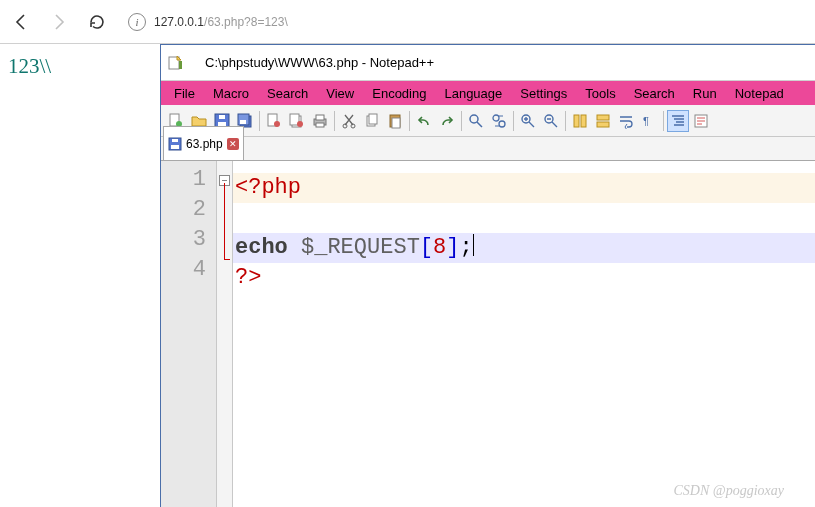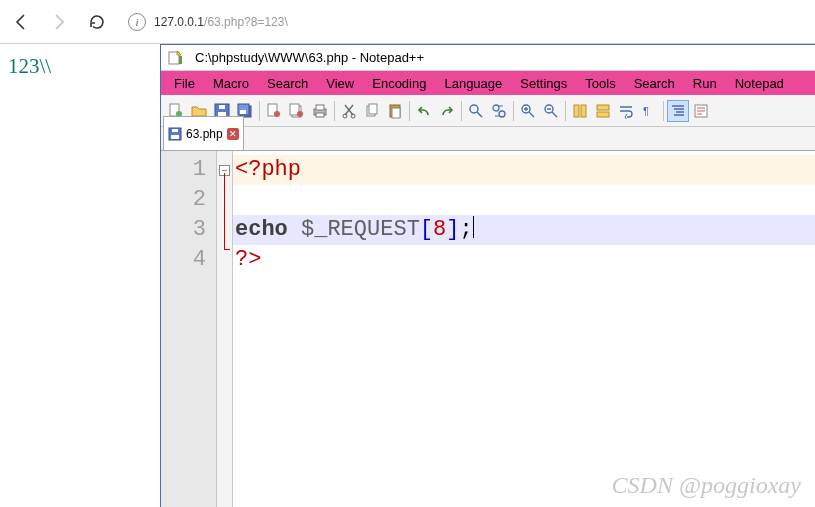--- a/index.html
+++ b/index.html
@@ -7,21 +7,21 @@
   .browser-toolbar { height: 44px; display: flex; align-items: center; padding: 0 8px; gap: 12px; border-bottom: 1px solid #d0d0d0; }
   .nav-btn { width: 26px; height: 26px; display: flex; align-items: center; justify-content: center; color: #333; }
   .nav-btn.disabled { color: #b8b8b8; }
   .addr-wrap { flex: 1; display: flex; align-items: center; gap: 8px; padding-left: 6px; }
   .info-icon { width: 18px; height: 18px; border: 1px solid #888; border-radius: 50%; display: flex; align-items: center; justify-content: center; font-size: 11px; color: #666; font-family: serif; font-style: italic; }
   .addr { font-size: 12px; color: #333; }
   .addr .dim { color: #9a9a9a; }
   .content-row { display: flex; height: calc(100% - 44px); }
   .page-output { width: 160px; padding: 10px 8px; font-size: 21px; font-family: "Times New Roman", serif; color: #0f766e; }
   .npp-window { flex: 1; border: 1px solid #4a6ea9; border-right: none; border-bottom: none; display: flex; flex-direction: column; background: #f0f0f0; }
-  .npp-title { height: 26px; display: flex; align-items: center; gap: 12px; padding: 12px 6px; background: #fff; border-bottom: 1px solid #d0d0d0; }
+  .npp-title { height: 36px; display: flex; align-items: center; gap: 22px; padding: 12px 6px; background: #fff; border-bottom: 1px solid #d0d0d0; }
   .npp-title-icon { width: 16px; height: 16px; position: relative; }
   .npp-title-text { font-size: 13px; color: #000; }
   .menubar { height: 24px; display: flex; align-items: center; gap: 0; background: #ec4899; padding: 0 4px; font-size: 13px; }
   .menu-item { padding: 2px 9px; }
   .toolbar { height: 32px; display: flex; align-items: center; background: #f4f4f4; padding: 0 4px; gap: 1px; border-bottom: 1px solid #c8c8c8; }
   .tb-btn { width: 22px; height: 22px; display: flex; align-items: center; justify-content: center; border: 1px solid transparent; }
   .tb-sep { width: 1px; height: 20px; background: #c0c0c0; margin: 0 2px; }
   .tb-ico { width: 16px; height: 16px; }
   .tabstrip { height: 24px; display: flex; align-items: flex-end; background: #f4f4f4; padding-left: 2px; border-bottom: 1px solid #a8a8a8; }
   .tab { height: 34px; background: #fff; border: 1px solid #a8a8a8; border-bottom: none; display: flex; align-items: center; padding: 9px 4px; gap: 4px; font-size: 12px; }
@@ -29,32 +29,32 @@
   .disk-ico { width: 14px; height: 14px; }
   .editor { flex: 1; display: flex; background: #fff; font-family: Consolas, "Courier New", monospace; font-size: 22px; }
   .gutter { width: 56px; background: #e8e8e8; border-right: 1px solid #c8c8c8; text-align: right; color: #9e9e9e; padding-top: 4px; }
   .gutter div { padding-right: 10px; line-height: 30px; }
   .fold-col { width: 16px; background: #f4f4f4; border-right: 1px solid #c8c8c8; padding-top: 4px; position: relative; }
   .fold-box { width: 11px; height: 11px; border: 1px solid #888; margin: 10px auto 0; position: relative; background: #fff; }
   .fold-box::before { content: ""; position: absolute; left: 2px; right: 2px; top: 4px; height: 1px; background: #888; }
   .fold-line { position: absolute; left: 7px; top: 22px; bottom: 0; width: 1px; height: 96px; }
   .fold-line::before { content: ""; position: absolute; left: 0; top: 0; width: 1px; height: 76px; background: #c00; }
   .fold-line::after { content: ""; position: absolute; left: 0; top: 76px; width: 6px; height: 1px; background: #c00; }
-  .code { flex: 1; padding-top: 4px; }
+  .code { flex: 1; padding-top: 4px; margin-top: 8px; }
   .code-line { height: 30px; line-height: 30px; padding-left: 2px; white-space: pre; }
   .hl-current { background: #e7e7ff; }
   .hl-open { background: #fdf5e6; }
   .tk-tag { color: #c00000; }
   .tk-kw { color: #404040; font-weight: bold; }
   .tk-var { color: #606060; }
   .tk-br { color: #0000d0; }
   .tk-num { color: #c00000; }
   .tk-punc { color: #000; }
   .caret { display: inline-block; width: 1px; height: 22px; background: #000; vertical-align: middle; margin-bottom: 4px; }
-  .watermark { position: absolute; right: 14px; bottom: 8px; color: #c8c8c8; font-size: 24px; font-style: italic; font-family: Georgia, serif; pointer-events: none; margin-left: 20px; }
+  .watermark { position: absolute; right: 31px; bottom: 8px; color: #c8c8c8; font-size: 14px; font-style: italic; font-family: Georgia, serif; pointer-events: none; margin-left: 20px; }
 </style>
 </head>
 <body>
 
 <div class="browser-toolbar">
   <div class="nav-btn">
     <svg width="20" height="20" viewBox="0 0 20 20">
         <path d="M13 3 L6 10 L13 17" stroke="#333" stroke-width="1.6" fill="none"></path>
       </svg>
   </div>

